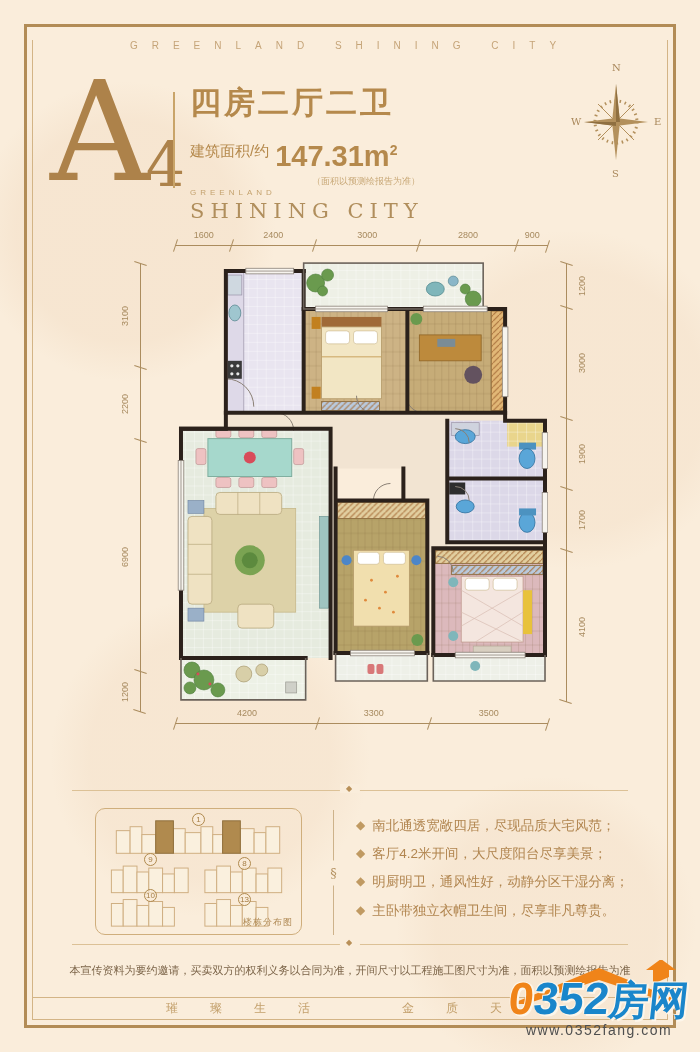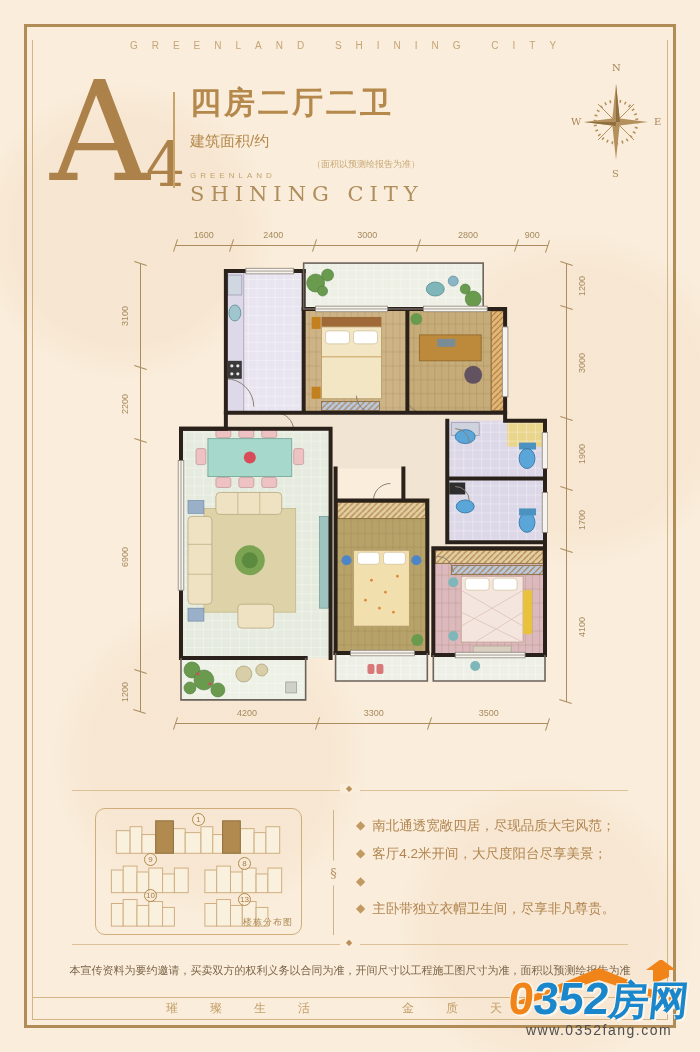--- a/index.html
+++ b/index.html
@@ -22,21 +22,21 @@
   .band-bottom{position:absolute;left:60px;right:60px;top:997px;height:22px;display:flex;align-items:center;justify-content:center;gap:60px;
             font-size:12px;letter-spacing:32px;color:#c3a06c;}
 
   
   .a4{position:absolute;left:50px;top:76px;display:flex;align-items:flex-end;color:#ad824a;font-family:"DejaVu Serif", serif;}
   .a4 .big{font-size:138px;line-height:.82;}
   .a4 .small{font-size:62px;line-height:.8;margin-left:-4px;}
   .hdr-div{position:absolute;left:173px;top:92px;height:96px;width:2px;background:#c9a469;}
   .hdr{position:absolute;left:190px;top:82px;width:300px;color:#b5894c;}
   .hdr .t1{font-size:31px;font-weight:bold;letter-spacing:3px;}
-  .hdr .t2{margin-top:8px;display:flex;}
+  .hdr .t2{margin-top:18px;display:flex;}
   .hdr .t2 .lab{font-size:15px;padding-bottom:3px;}
   .hdr .t2 .val{font-size:29px;font-weight:bold;margin-left:6px;line-height:1;}
   .hdr .t2 sup{font-size:14px;}
   .hdr .note{font-size:9px;color:#c8a877;margin-top:4px;text-align:right;width:230px;}
   .hdr .b1{font-size:8px;letter-spacing:4px;color:#c4a26e;margin-top:0;}
   .hdr .b2{font-size:21px;letter-spacing:6px;color:#b08e5c;font-family:"DejaVu Serif", serif;margin-top:2px;}
 
   
   .compass{position:absolute;left:571px;top:60px;width:90px;height:120px;}
   .compass .dir{position:absolute;font-family:"DejaVu Serif", serif;font-size:10px;color:#a8875a;}
@@ -107,20 +107,21 @@
 
   <div class="a4">
     <span class="big">A</span>
     <span class="small">4</span>
   </div>
   <div class="hdr-div"></div>
   <div class="hdr">
     <div class="t1">四房二厅二卫</div>
     <div class="t2">
       <span class="lab">建筑面积/约</span>
+      <span class="val"><span>147.31m</span><sup>2</sup></span>
     </div>
     <div class="note">（面积以预测绘报告为准）</div>
     <div class="b1">GREENLAND</div>
     <div class="b2">SHINING CITY</div>
   </div>
 
   <div class="compass">
     <svg width="90" height="120" viewBox="0 0 90 120">
       <g stroke="#b3905c" fill="none">
         <circle cx="45" cy="62" r="21" stroke-dasharray="1.5,3.6" stroke-width="3"></circle>
@@ -467,20 +468,21 @@
     <div class="row">
       <span class="dia">◆</span>
       <span>南北通透宽敞四居，尽现品质大宅风范；</span>
     </div>
     <div class="row">
       <span class="dia">◆</span>
       <span>客厅4.2米开间，大尺度阳台尽享美景；</span>
     </div>
     <div class="row">
       <span class="dia">◆</span>
+      <span>明厨明卫，通风性好，动静分区干湿分离；</span>
     </div>
     <div class="row">
       <span class="dia">◆</span>
       <span>主卧带独立衣帽卫生间，尽享非凡尊贵。</span>
     </div>
   </div>
 
   <div class="orn-line" style="top:944px">
     <span class="orn">◆</span>
   </div>

